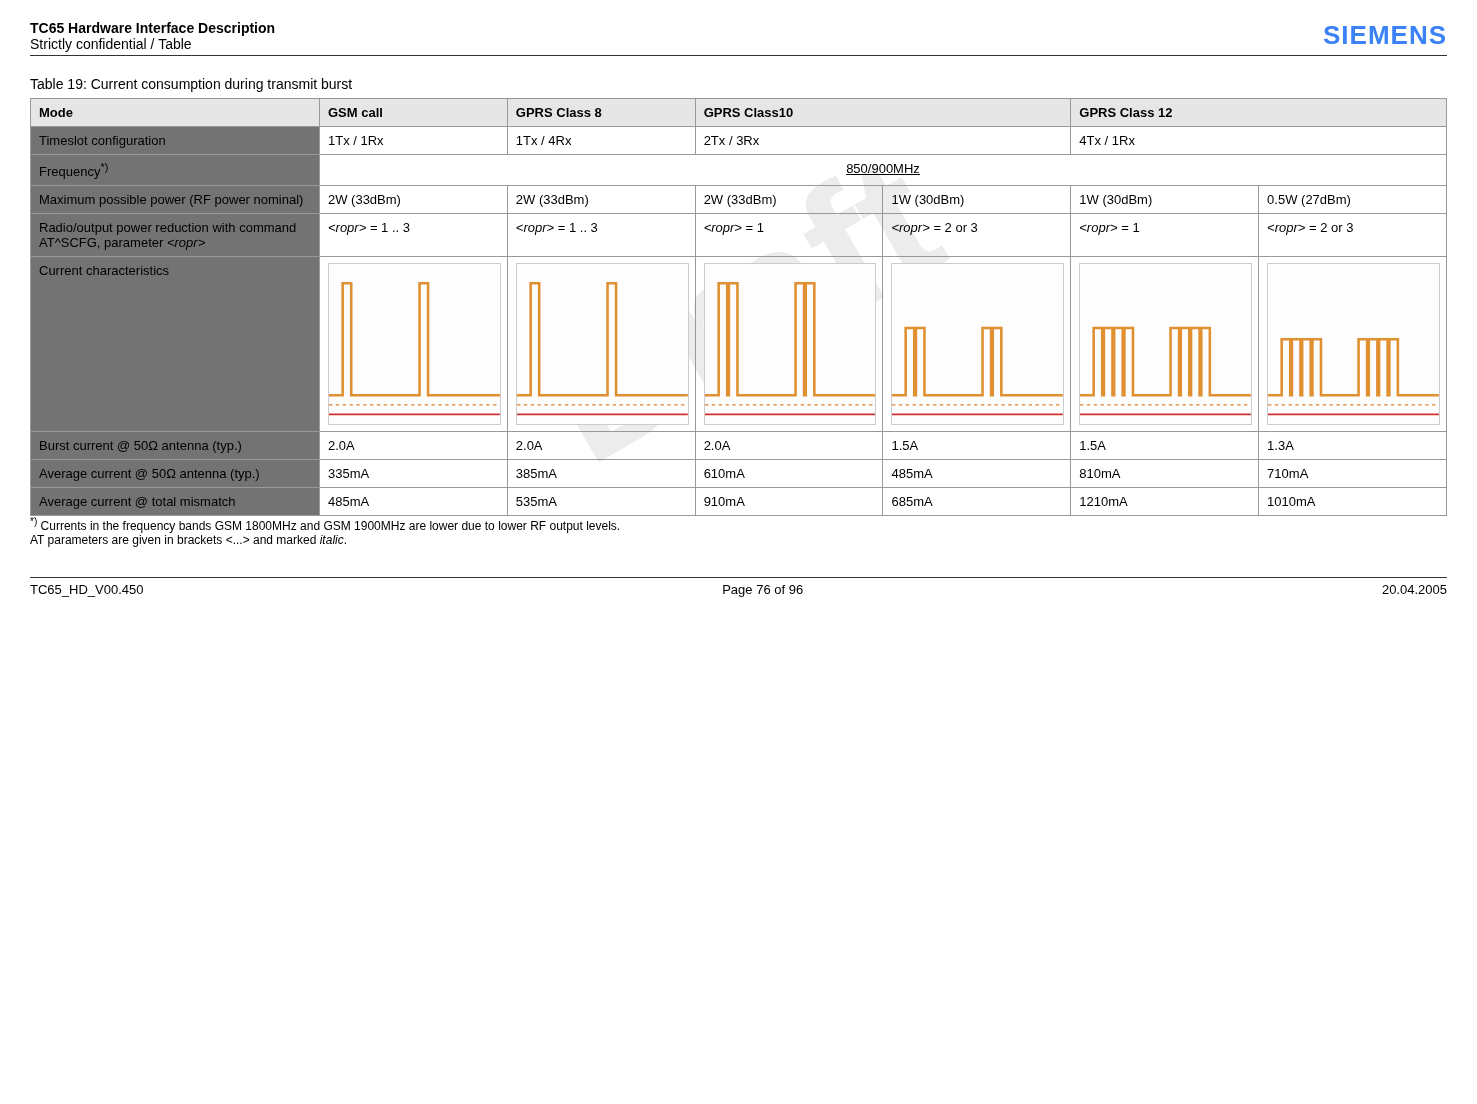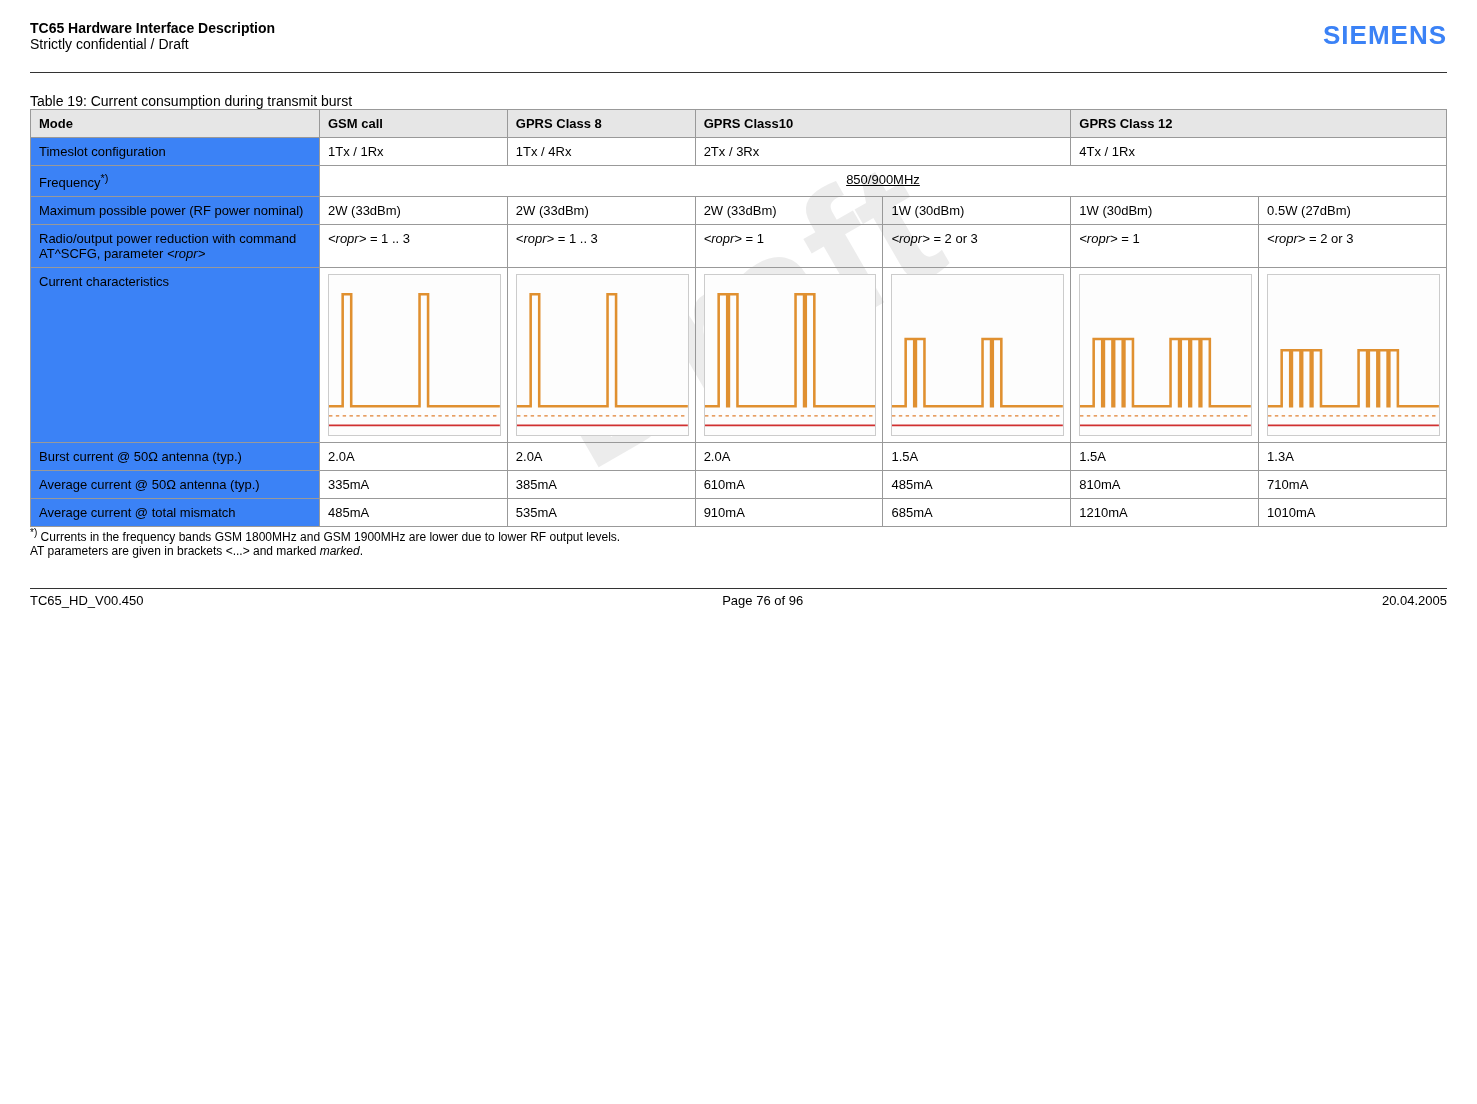--- a/index.html
+++ b/index.html
@@ -20,56 +20,57 @@
     color: rgba(128,128,128,0.15);
     font-weight: bold;
     pointer-events: none;
     z-index: 0;
   }
   .header {
     display: flex;
     justify-content: space-between;
     align-items: flex-start;
     border-bottom: 1px solid #333;
-    padding-bottom: 20px;
+    padding-bottom: 3px;
     margin-bottom: 20px;
   }
   .header-left {
     font-size: 14px;
   }
   .header-left .title {
     font-weight: bold;
   }
   .siemens-logo {
     font-family: Arial, sans-serif;
     font-size: 26px;
     font-weight: bold;
     color: #3b82f6;
     letter-spacing: 1px;
   }
   .table-caption {
+    margin-bottom: 6px;
   }
   table {
     border-collapse: collapse;
     width: 100%;
     table-layout: fixed;
   }
   th, td {
     border: 1px solid #999;
     padding: 6px 8px;
     text-align: left;
     vertical-align: top;
     font-size: 13px;
   }
   th {
     background: #e6e6e6;
     font-weight: bold;
   }
   td.label {
-    background: #3b82f6;
+    background: #737373;
   }
   col.c0 { width: 20%; }
   col.c1 { width: 13%; }
   col.c2 { width: 13%; }
   col.c3 { width: 13%; }
   col.c4 { width: 13%; }
   col.c5 { width: 13%; }
   col.c6 { width: 13%; }
   .freq-cell {
     text-align: center;
@@ -103,21 +104,21 @@
 </head>
 <body>
 
 <div class="watermark">Draft</div>
 
 <div class="content">
 
 <div class="header">
   <div class="header-left">
     <div class="title">TC65 Hardware Interface Description</div>
-    <div>Strictly confidential / Draft</div>
+    <div>Strictly confidential / Table</div>
   </div>
   <div class="siemens-logo">SIEMENS</div>
 </div>
 
 <div class="table-caption">Table 19: Current consumption during transmit burst</div>
 
 <table>
   <colgroup>
     <col class="c0">
         <col class="c1">
@@ -234,21 +235,21 @@
     <td>910mA</td>
     <td>685mA</td>
     <td>1210mA</td>
     <td>1010mA</td>
   </tr>
 </tbody>
     </table>
 
 <div class="footnote">
   <sup>*)</sup><span> Currents in the frequency bands GSM 1800MHz and GSM 1900MHz are lower due to lower RF output levels.</span><br>
-  <span>AT parameters are given in brackets &lt;...&gt; and marked </span><span class="italic">marked</span><span>.</span>
+  <span>AT parameters are given in brackets &lt;...&gt; and marked </span><span class="italic">italic</span><span>.</span>
 </div>
 
 <div class="footer">
   <span>TC65_HD_V00.450</span>
   <span>Page 76 of 96</span>
   <span>20.04.2005</span>
 </div>
 
 </div>
 

